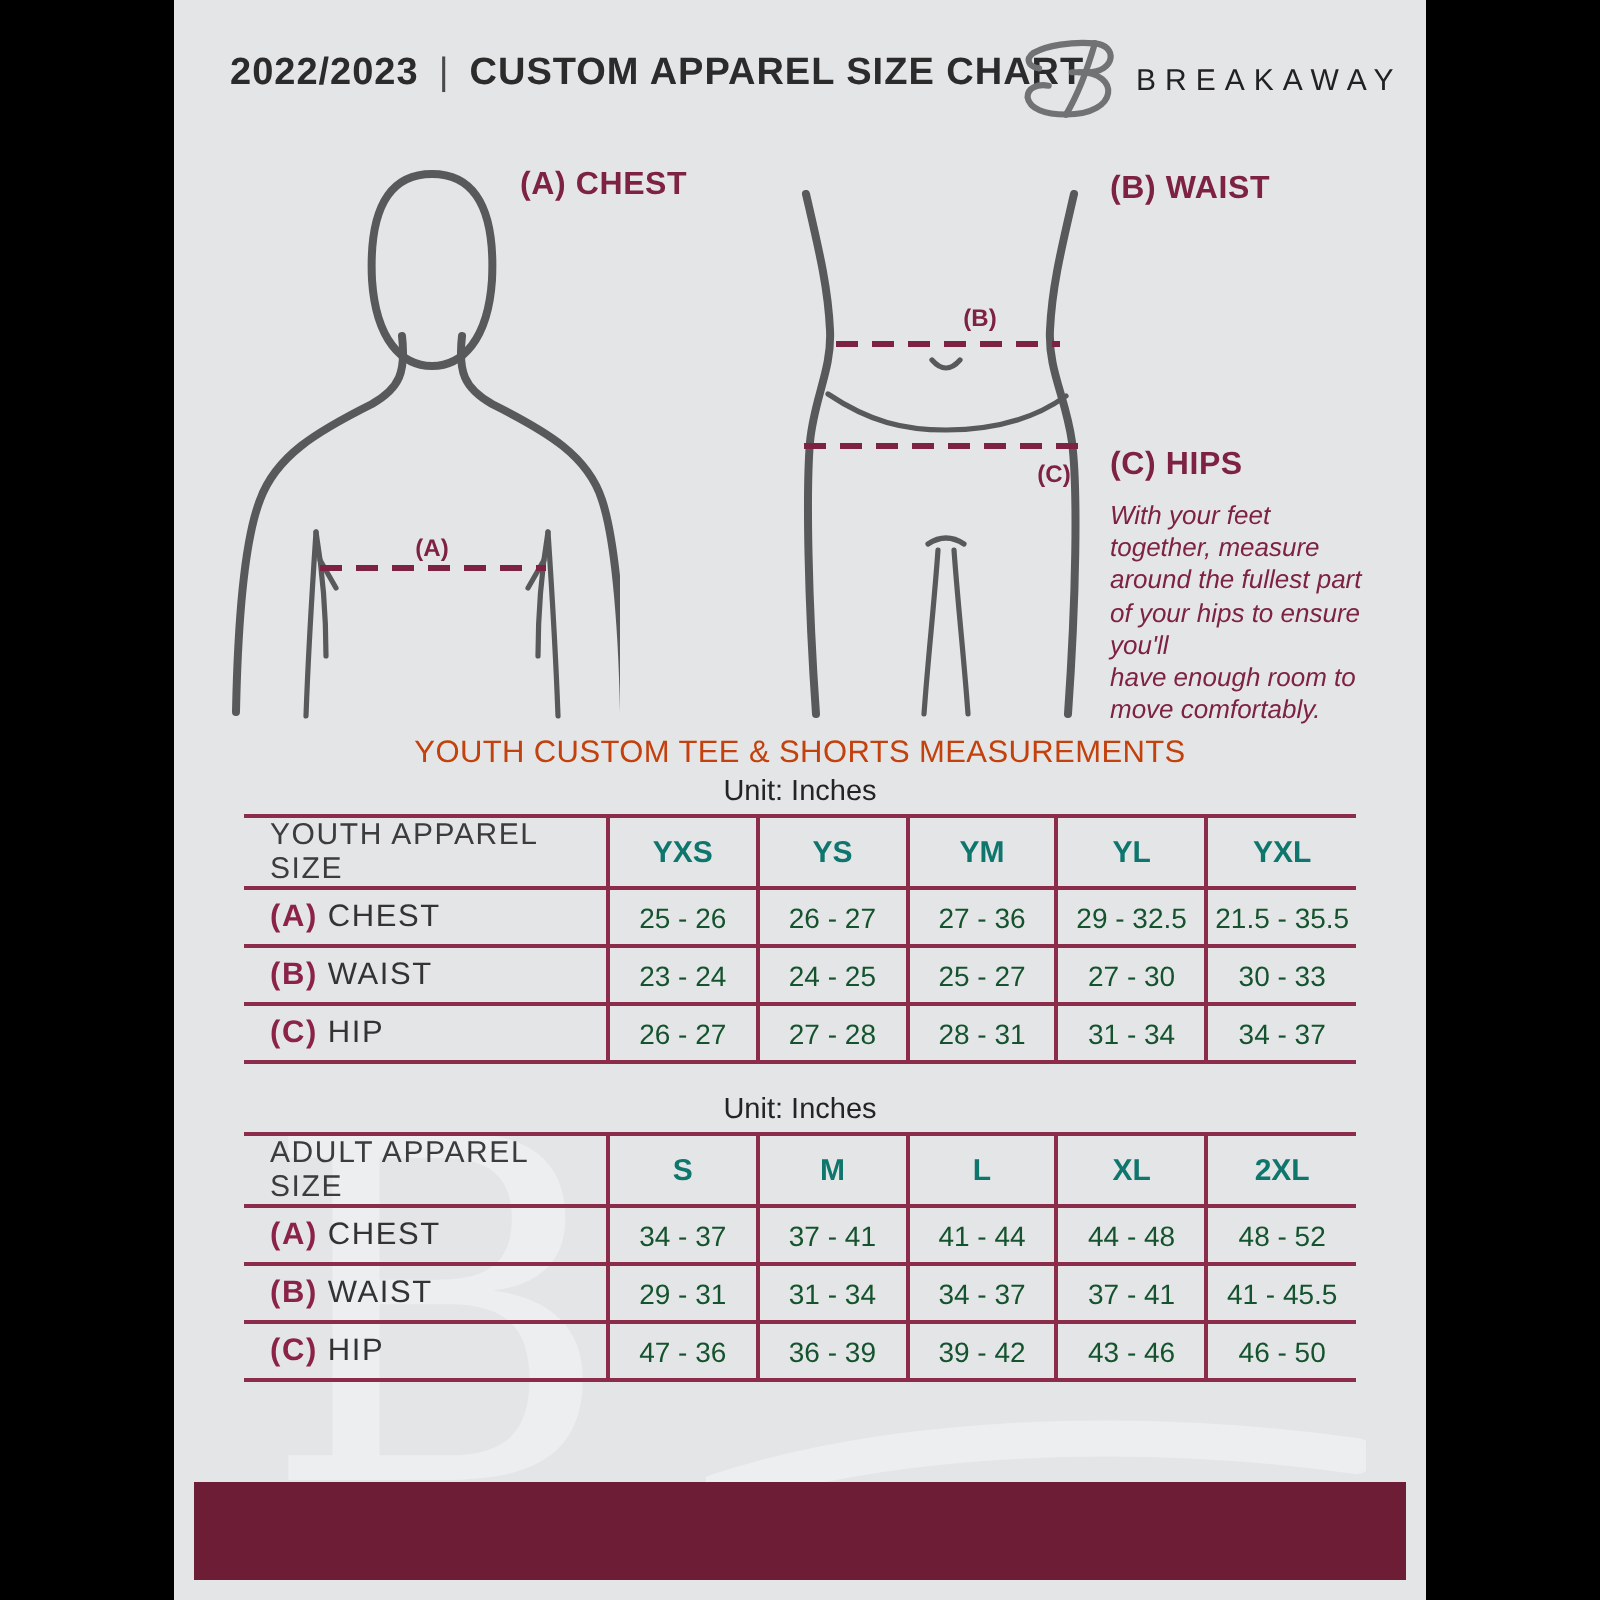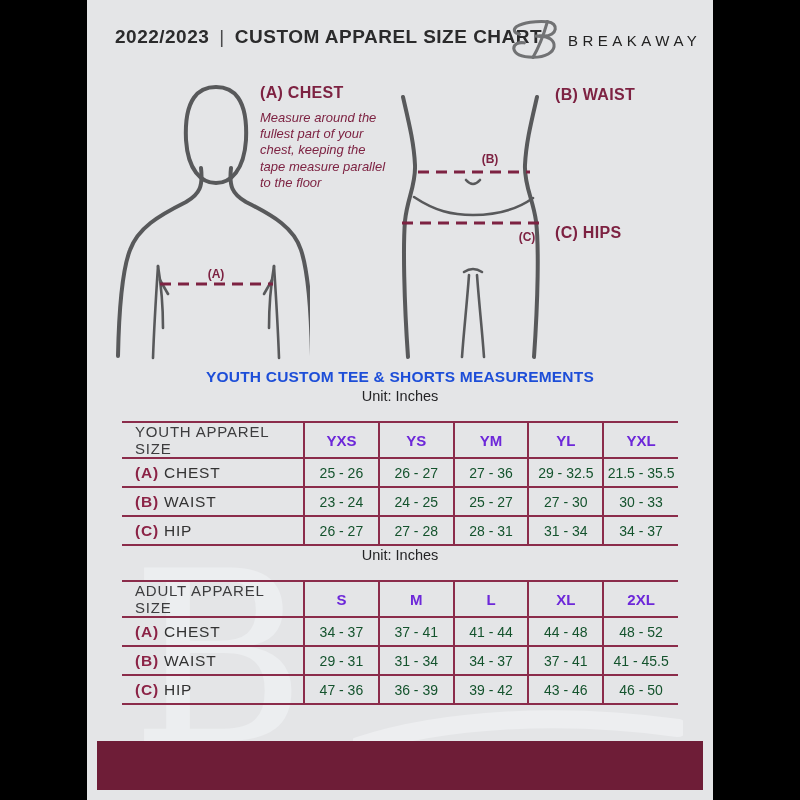--- a/index.html
+++ b/index.html
@@ -69,36 +69,36 @@
     font-family:"DejaVu Serif",serif;
     font-size:238px;line-height:1;
     color:var(--watermark);
   }
   .watermark-swoosh{position:absolute;left:266px;top:698px;width:330px;height:60px;}
 
   
   .table-section{position:absolute;left:35px;width:556px;text-align:center;}
   .youth-section{top:368px;}
   .adult-section{top:545px;}
-  .table-title{font-size:15.5px;font-weight:bold;color:#1d4ed8;letter-spacing:.2px;}
+  .table-title{font-size:15.5px;font-weight:normal;color:#c2410c;letter-spacing:.2px;}
   .table-unit{font-size:14.5px;color:#242426;margin-top:2px;}
   table.size-table{
-    width:556px;margin-top:17px;
+    width:556px;margin-top:3px;
     border-collapse:collapse;table-layout:fixed;
     border-top:2px solid var(--line);
   }
   .size-table tr{border-bottom:2px solid var(--line);}
   .size-table thead tr{height:33px;}
   .size-table tbody tr{height:29px;}
   .size-table th + th, .size-table td + td{border-left:2px solid var(--line);}
   .size-table th.label-head{
     text-align:left;padding-left:13px;
     font-size:15px;font-weight:normal;color:#3c3c3e;letter-spacing:.8px;
   }
-  .size-table th.size-head{font-size:15px;font-weight:bold;color:#6d28d9;text-align:center;}
+  .size-table th.size-head{font-size:15px;font-weight:bold;color:#0f766e;text-align:center;}
   .size-table td.label-cell{
     text-align:left;padding-left:13px;
     font-size:15.5px;color:#333;letter-spacing:.8px;
   }
   .size-table td.label-cell .prefix{font-weight:bold;color:#8b2346;margin-right:5px;}
   .size-table td.value-cell{font-size:14px;color:#14532d;text-align:center;}
 
   
   .footer-bar{
     position:absolute;left:10px;top:741px;
@@ -161,31 +161,33 @@
 
     <text class="fig-label" x="100" y="68">(B)</text>
     <line class="dash-line" x1="28" y1="77" x2="140" y2="77"></line>
 
     <line class="dash-line" x1="12" y1="128" x2="153" y2="128"></line>
     <text class="fig-label" x="137" y="146">(C)</text>
   </svg>
 
   <div class="instruction inst-a">
     <div class="inst-heading">(A) CHEST</div>
-    <div class="inst-body">Measure around the
-fullest part of your
-chest, keeping the
-tape measure parallel
-to the floor</div>
   </div>
   <div class="instruction inst-b">
     <div class="inst-heading">(B) WAIST</div>
   </div>
   <div class="instruction inst-c">
     <div class="inst-heading">(C) HIPS</div>
+    <div class="inst-body">With your feet
+together, measure
+around the fullest part
+of your hips to ensure
+you'll
+have enough room to
+move comfortably.</div>
   </div>
 
   <div class="watermark-b">B</div>
   <svg class="watermark-swoosh" viewBox="0 0 330 60" aria-hidden="true">
     <path d="M 5,48 C 90,20 210,14 325,30" stroke="#edeef0" stroke-width="18" fill="none" stroke-linecap="round"></path>
   </svg>
 
   <div class="table-section youth-section">
     <div class="table-title">YOUTH CUSTOM TEE &amp; SHORTS MEASUREMENTS</div>
     <div class="table-unit">Unit: Inches</div>

